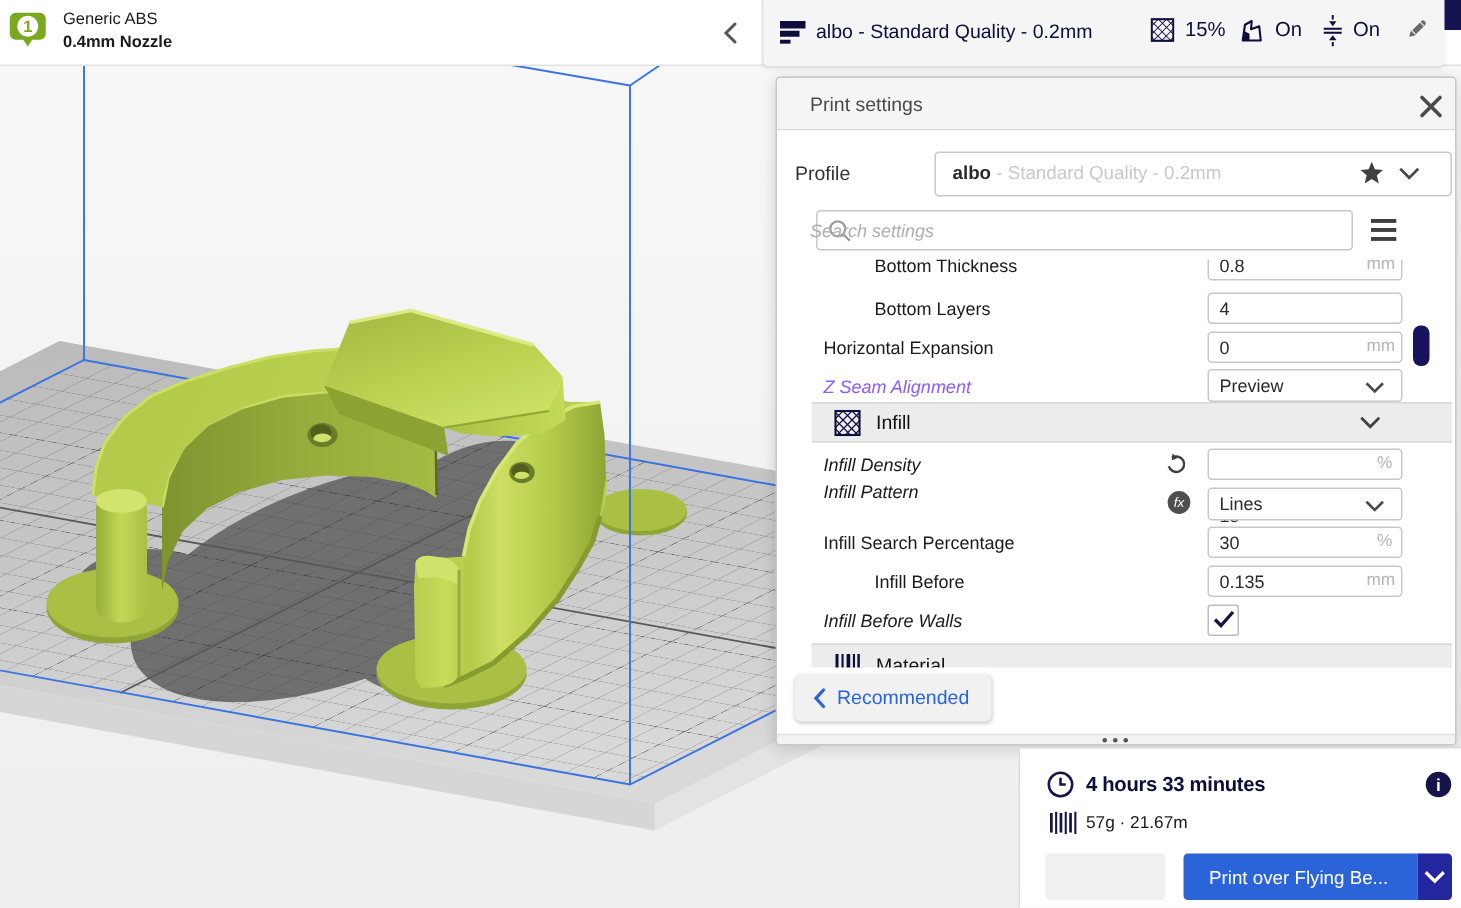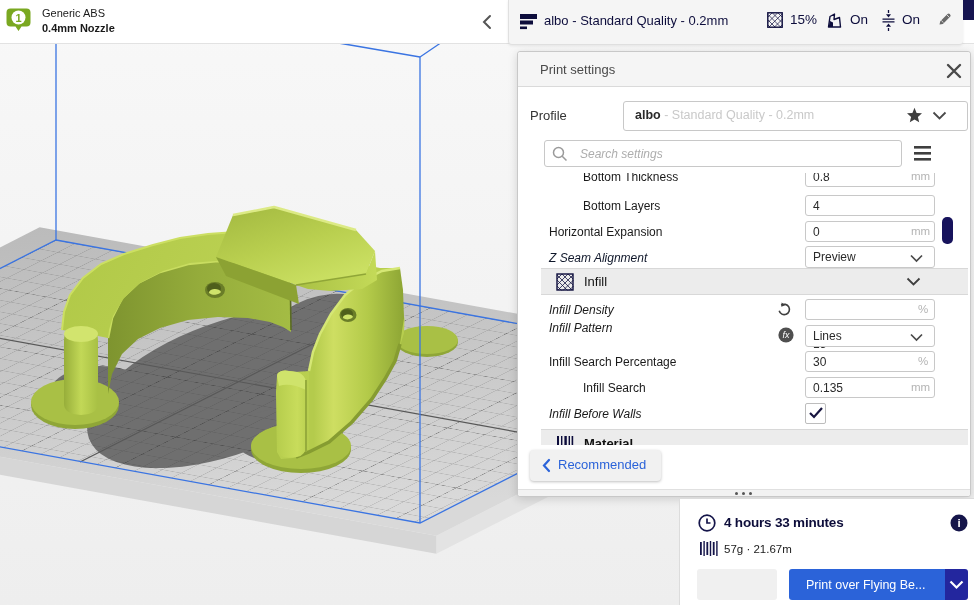--- a/index.html
+++ b/index.html
@@ -175,21 +175,21 @@
   </svg>
 <svg class="abs" style="left:932px;top:111px" width="15" height="10" viewBox="0 0 15 10">
     <path d="M1.5 1.5 L7.5 7.5 L13.5 1.5" stroke="#4a4a4a" stroke-width="1.8" fill="none"></path>
   </svg>
 
 <div class="abs" style="left:544px;top:140px;width:358px;height:27px;background:#fff;border:1px solid #c8c8c8;border-radius:3px;"></div>
 <svg class="abs" style="left:552px;top:146px" width="16" height="16" viewBox="0 0 16 16">
     <circle cx="6.5" cy="6.5" r="5" stroke="#9a9a9a" stroke-width="1.5" fill="none"></circle>
     <path d="M10.2 10.2 L14.5 14.5" stroke="#9a9a9a" stroke-width="1.5"></path>
   </svg>
-<div class="abs" style="left:580px;top:147px;font-size:12px;font-style:italic;color:#adadad;">Search settings</div>
+<div class="abs" style="left:540px;top:147px;font-size:12px;font-style:italic;color:#adadad;">Search settings</div>
 <svg class="abs" style="left:914px;top:146px" width="17" height="15" viewBox="0 0 17 15">
 <rect x="0" y="0" width="17" height="2.6" fill="#3f3f3f"></rect>
     <rect x="0" y="6" width="17" height="2.6" fill="#3f3f3f"></rect>
     <rect x="0" y="12" width="17" height="2.6" fill="#3f3f3f"></rect>
 </svg>
 
 <div class="abs" style="left:518px;top:173px;width:452px;height:272px;overflow:hidden;">
 
   <div class="abs" style="left:65px;top:-3px;font-size:12px;color:#1a1a1a;">Bottom Thickness</div>
   <div class="abs" style="left:287px;top:-7px;width:130px;height:21px;background:#fff;border:1px solid #c8c8c8;border-radius:3px;"></div>
@@ -198,21 +198,21 @@
 
   <div class="abs" style="left:65px;top:26px;font-size:12px;color:#1a1a1a;">Bottom Layers</div>
   <div class="abs" style="left:287px;top:22px;width:130px;height:21px;background:#fff;border:1px solid #c8c8c8;border-radius:3px;"></div>
   <div class="abs" style="left:295px;top:26px;font-size:12px;color:#2a2a2a;">4</div>
 
   <div class="abs" style="left:31px;top:52px;font-size:12px;color:#1a1a1a;">Horizontal Expansion</div>
   <div class="abs" style="left:287px;top:48px;width:130px;height:21px;background:#fff;border:1px solid #c8c8c8;border-radius:3px;"></div>
   <div class="abs" style="left:295px;top:52px;font-size:12px;color:#2a2a2a;">0</div>
   <div class="abs" style="left:393px;top:52px;font-size:11.5px;color:#b4b4b4;">mm</div>
 
-  <div class="abs" style="left:31px;top:78px;font-size:12px;font-style:italic;color:#0f172a;">Z Seam Alignment</div>
+  <div class="abs" style="left:31px;top:78px;font-size:12px;font-style:italic;color:#8b5cf6;">Z Seam Alignment</div>
   <div class="abs" style="left:287px;top:73px;width:130px;height:22px;background:#fff;border:1px solid #c8c8c8;border-radius:3px;"></div>
   <div class="abs" style="left:295px;top:77px;font-size:12px;color:#2a2a2a;">Preview</div>
   <svg class="abs" style="left:392px;top:81px" width="13" height="9" viewBox="0 0 13 9">
       <path d="M1 1.5 L6.5 7 L12 1.5" stroke="#4a4a4a" stroke-width="1.7" fill="none"></path>
     </svg>
 
   <div class="abs" style="left:23px;top:95px;width:427px;height:27px;background:#ececec;border-top:1px solid #d8d8d8;border-bottom:1px solid #d8d8d8;"></div>
   <svg class="abs" style="left:38px;top:100px" width="18" height="18" viewBox="0 0 18 18">
   <rect x="1" y="1" width="16" height="16" fill="none" stroke="#0d0d3c" stroke-width="1.4"></rect>
   <path d="M1 6 L6 1 M1 12 L12 1 M2 17 L17 2 M7 17.5 L17.5 7 M13 17.5 L17.5 13" stroke="#0d0d3c" stroke-width="0.75" fill="none"></path>
@@ -241,42 +241,42 @@
   <div class="abs" style="left:295px;top:156px;font-size:12px;color:#2a2a2a;">Lines</div>
   <svg class="abs" style="left:392px;top:160px" width="13" height="9" viewBox="0 0 13 9">
       <path d="M1 1.5 L6.5 7 L12 1.5" stroke="#4a4a4a" stroke-width="1.7" fill="none"></path>
     </svg>
 
   <div class="abs" style="left:31px;top:182px;font-size:12px;color:#1a1a1a;">Infill Search Percentage</div>
   <div class="abs" style="left:287px;top:178px;width:130px;height:21px;background:#fff;border:1px solid #c8c8c8;border-radius:3px;"></div>
   <div class="abs" style="left:295px;top:182px;font-size:12px;color:#2a2a2a;">30</div>
   <div class="abs" style="left:400px;top:182px;font-size:11.5px;color:#b4b4b4;">%</div>
 
-  <div class="abs" style="left:65px;top:208px;font-size:12px;color:#1a1a1a;">Infill Search</div>
+  <div class="abs" style="left:65px;top:208px;font-size:12px;color:#1a1a1a;">Infill Before</div>
   <div class="abs" style="left:287px;top:204px;width:130px;height:21px;background:#fff;border:1px solid #c8c8c8;border-radius:3px;"></div>
   <div class="abs" style="left:295px;top:208px;font-size:12px;color:#2a2a2a;">0.135</div>
   <div class="abs" style="left:393px;top:208px;font-size:11.5px;color:#b4b4b4;">mm</div>
 
   <div class="abs" style="left:31px;top:234px;font-size:12px;font-style:italic;color:#1a1a1a;">Infill Before Walls</div>
   <div class="abs" style="left:287px;top:230px;width:21px;height:21px;background:#fff;border:1px solid #bdbdbd;border-radius:2px;"></div>
   <svg class="abs" style="left:291px;top:234px" width="14" height="12" viewBox="0 0 14 12">
       <path d="M1 6 L5 10 L13 1" stroke="#17153f" stroke-width="2.2" fill="none"></path>
     </svg>
 
   <div class="abs" style="left:23px;top:256px;width:427px;height:27px;background:#ececec;border-top:1px solid #d8d8d8;"></div>
   <svg class="abs" style="left:38px;top:261px" width="18" height="18" viewBox="0 0 18 18">
   <g fill="#0d0d3c">
         <rect x="1" y="2" width="2" height="14"></rect>
         <rect x="5" y="2" width="1.4" height="14"></rect>
         <rect x="8.4" y="2" width="2.4" height="14"></rect>
         <rect x="12.6" y="2" width="1.4" height="14"></rect>
         <rect x="15.6" y="2" width="1.6" height="14"></rect>
       </g>
   </svg>
-  <div class="abs" style="left:66px;top:263px;font-size:13px;font-weight:bold;color:#111;">Material</div>
+  <div class="abs" style="left:66px;top:263px;font-size:13px;font-weight:normal;color:#111;">Material</div>
 
   <div class="abs" style="left:424px;top:44px;width:11px;height:27px;background:#17135c;border-radius:5px;"></div>
 </div>
 
 <div class="abs" style="left:530px;top:450px;width:131px;height:31px;background:#f1f1f1;border-radius:4px;box-shadow:0 1px 3px rgba(0,0,0,0.25);"></div>
 <svg class="abs" style="left:541px;top:458px" width="10" height="15" viewBox="0 0 10 15">
     <path d="M8 2 L3 7.5 L8 13" stroke="#2b63d9" stroke-width="2.2" fill="none" stroke-linecap="round"></path>
   </svg>
 <div class="abs" style="left:558px;top:457px;font-size:13px;color:#2b63d9;">Recommended</div>
 

